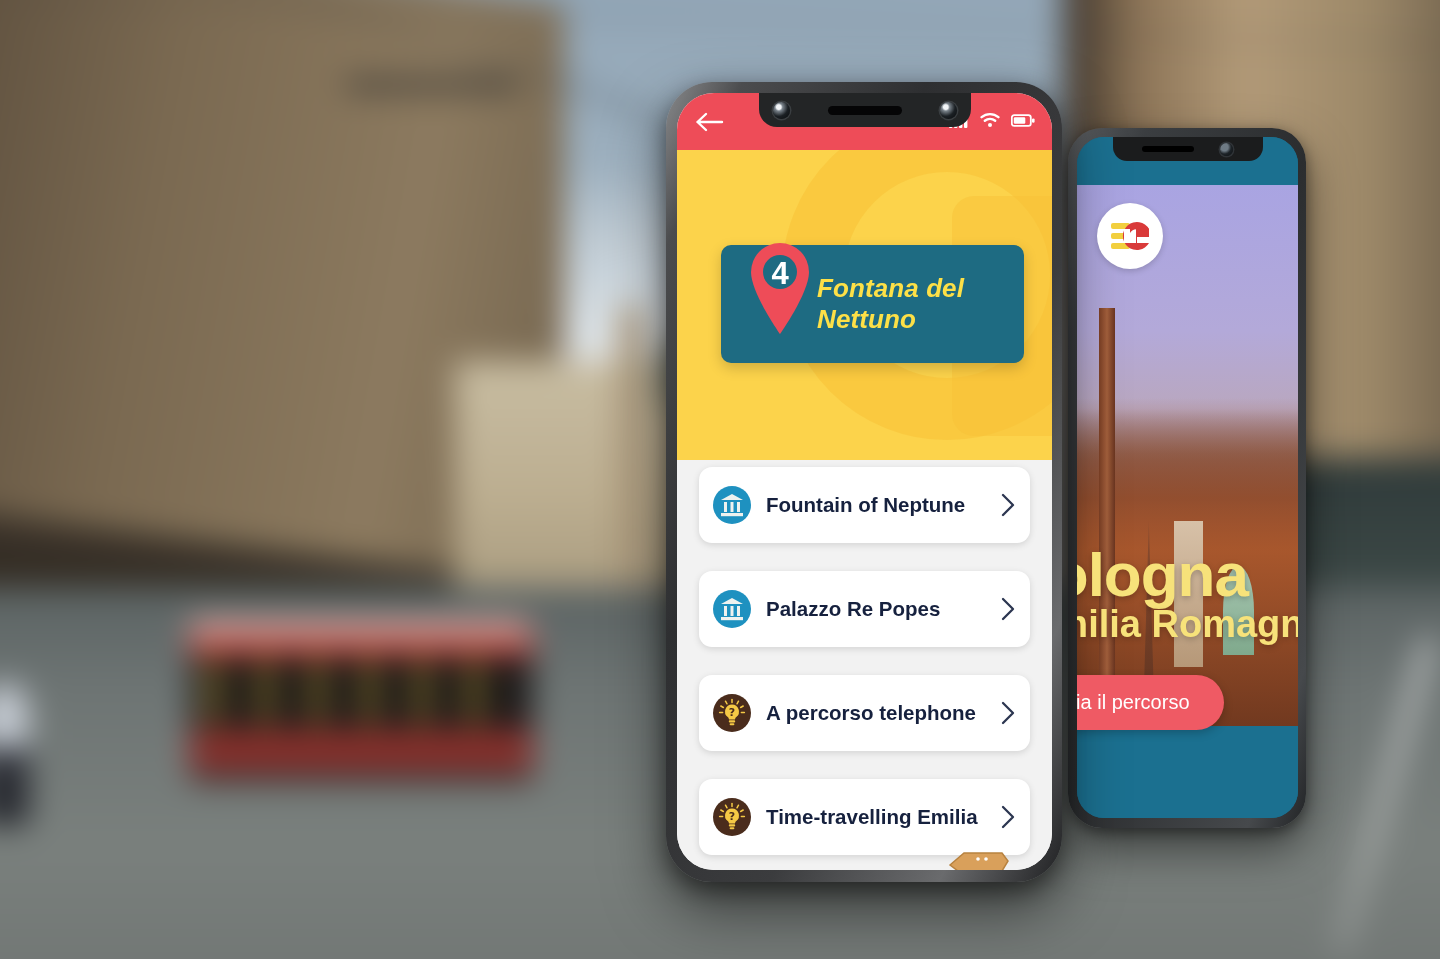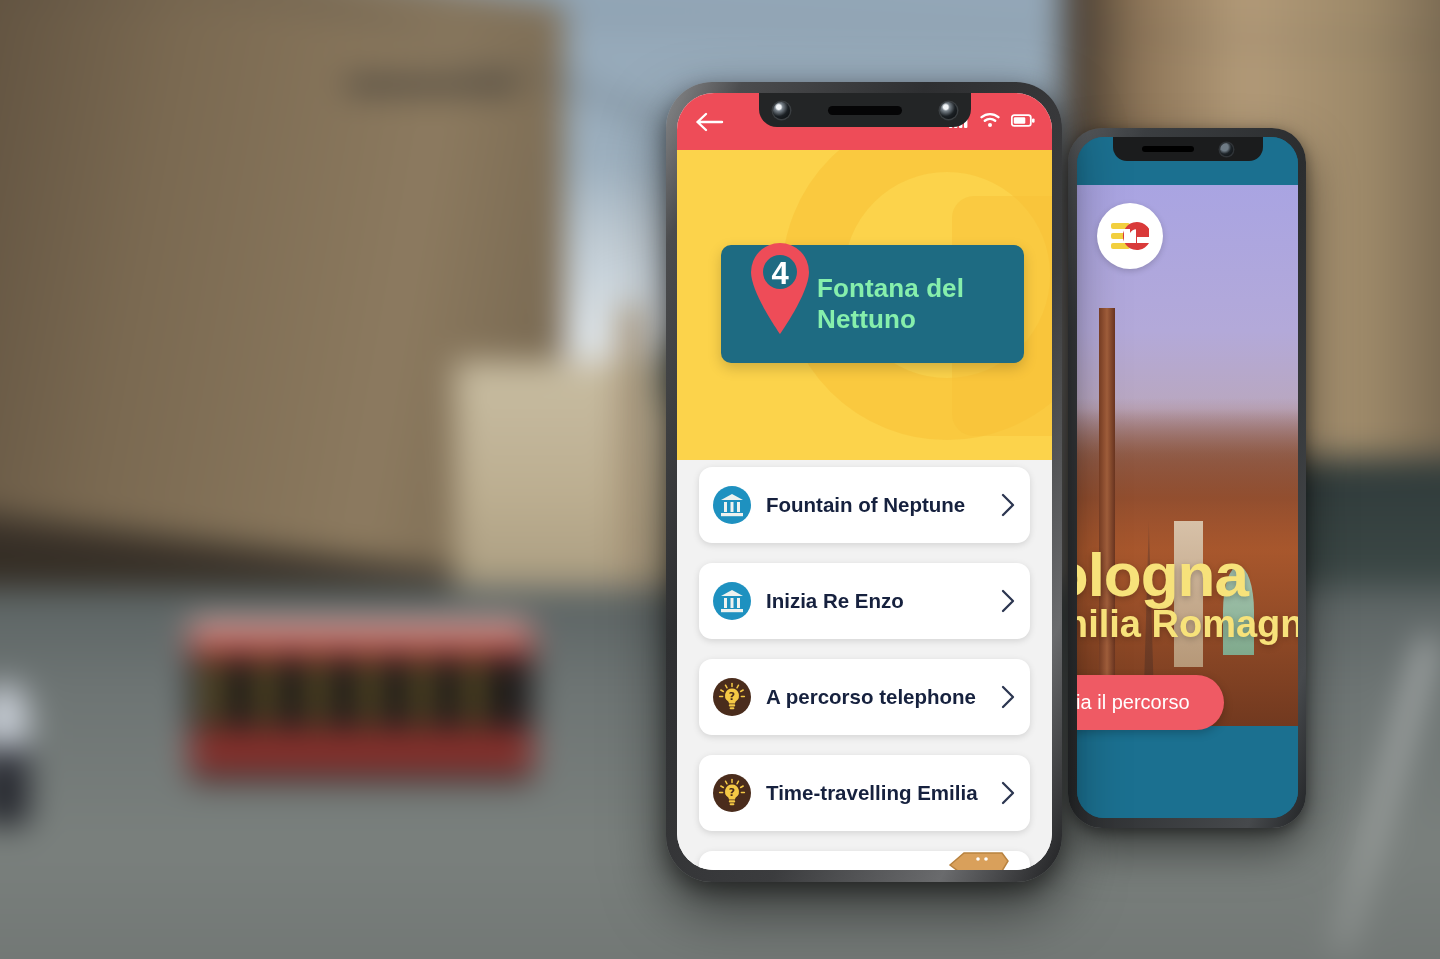--- a/index.html
+++ b/index.html
@@ -225,28 +225,29 @@
     box-shadow:0 5px 14px rgba(0,0,0,.18);
   }
   .poi-pin {
     position:absolute; left:26px; top:-6px; width:66px; height:96px;
   }
   .poi-pin .pin-num {
     position:absolute; left:0; top:17px; width:66px;
     text-align:center; color:#fff; font-size:31px; font-weight:800;
   }
   .poi-title {
-    color:#86efac; font-weight:800; font-size:26px; line-height:1.18;
+    color:#fde047; font-weight:800; font-size:26px; line-height:1.18;
     letter-spacing:.1px;
+    font-style:italic;
   }
 
   .p1-list {
     position:absolute; left:0; top:367px; width:100%; bottom:0;
     background:#f2f2f2; padding:7px 22px 16px 22px;
-    display:flex; flex-direction:column; gap:20px; overflow:hidden;
+    display:flex; flex-direction:column; gap:28px; overflow:hidden;
   }
   .list-item {
     background:#fff; border-radius:13px;
     min-height:76px; display:flex; align-items:center;
     padding:12px 14px 12px 14px; gap:15px;
     box-shadow:0 2px 7px rgba(0,0,0,.13);
     flex:0 0 auto;
   }
   .item-icon { width:38px; height:38px; flex:0 0 38px; }
   .item-label {
@@ -401,21 +402,21 @@
         <span class="item-icon">
           <svg width="38" height="38" viewBox="0 0 38 38" aria-hidden="true">
             <circle cx="19" cy="19" r="19" fill="#1e91c0"></circle>
             <path d="M19 8 L30 14 L8 14 Z" fill="#eef2ef"></path>
             <rect x="11" y="16" width="3" height="10" fill="#eef2ef"></rect>
             <rect x="17.5" y="16" width="3" height="10" fill="#eef2ef"></rect>
             <rect x="24" y="16" width="3" height="10" fill="#eef2ef"></rect>
             <rect x="8" y="27" width="22" height="3.2" fill="#eef2ef"></rect>
           </svg>
         </span>
-        <span class="item-label">Inizia Re Enzo</span>
+        <span class="item-label">Palazzo Re Popes</span>
         <span class="item-chevron">
           <svg width="16" height="26" viewBox="0 0 16 26" aria-hidden="true">
             <path d="M3 3 L13 13 L3 23" fill="none" stroke="#16213e" stroke-width="2.3" stroke-linecap="round" stroke-linejoin="round"></path>
           </svg>
         </span>
       </div>
 
       <div class="list-item">
         <span class="item-icon">
           <svg width="38" height="38" viewBox="0 0 38 38" aria-hidden="true">

